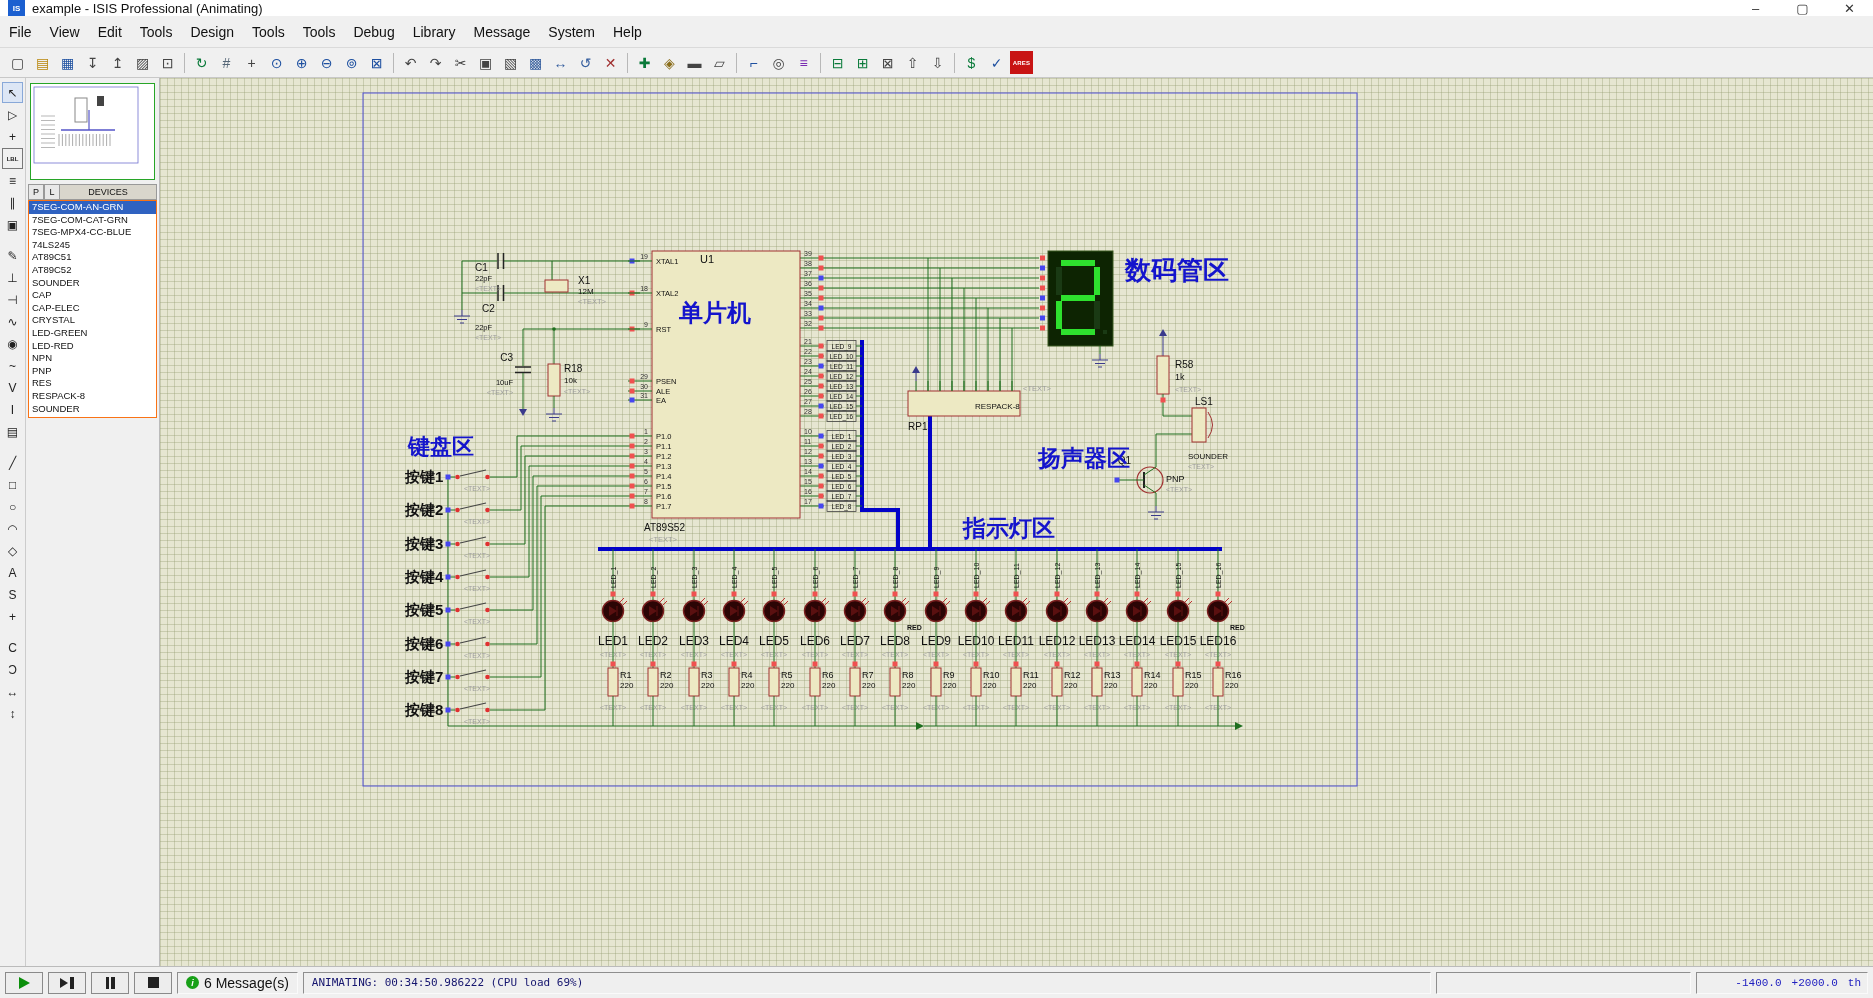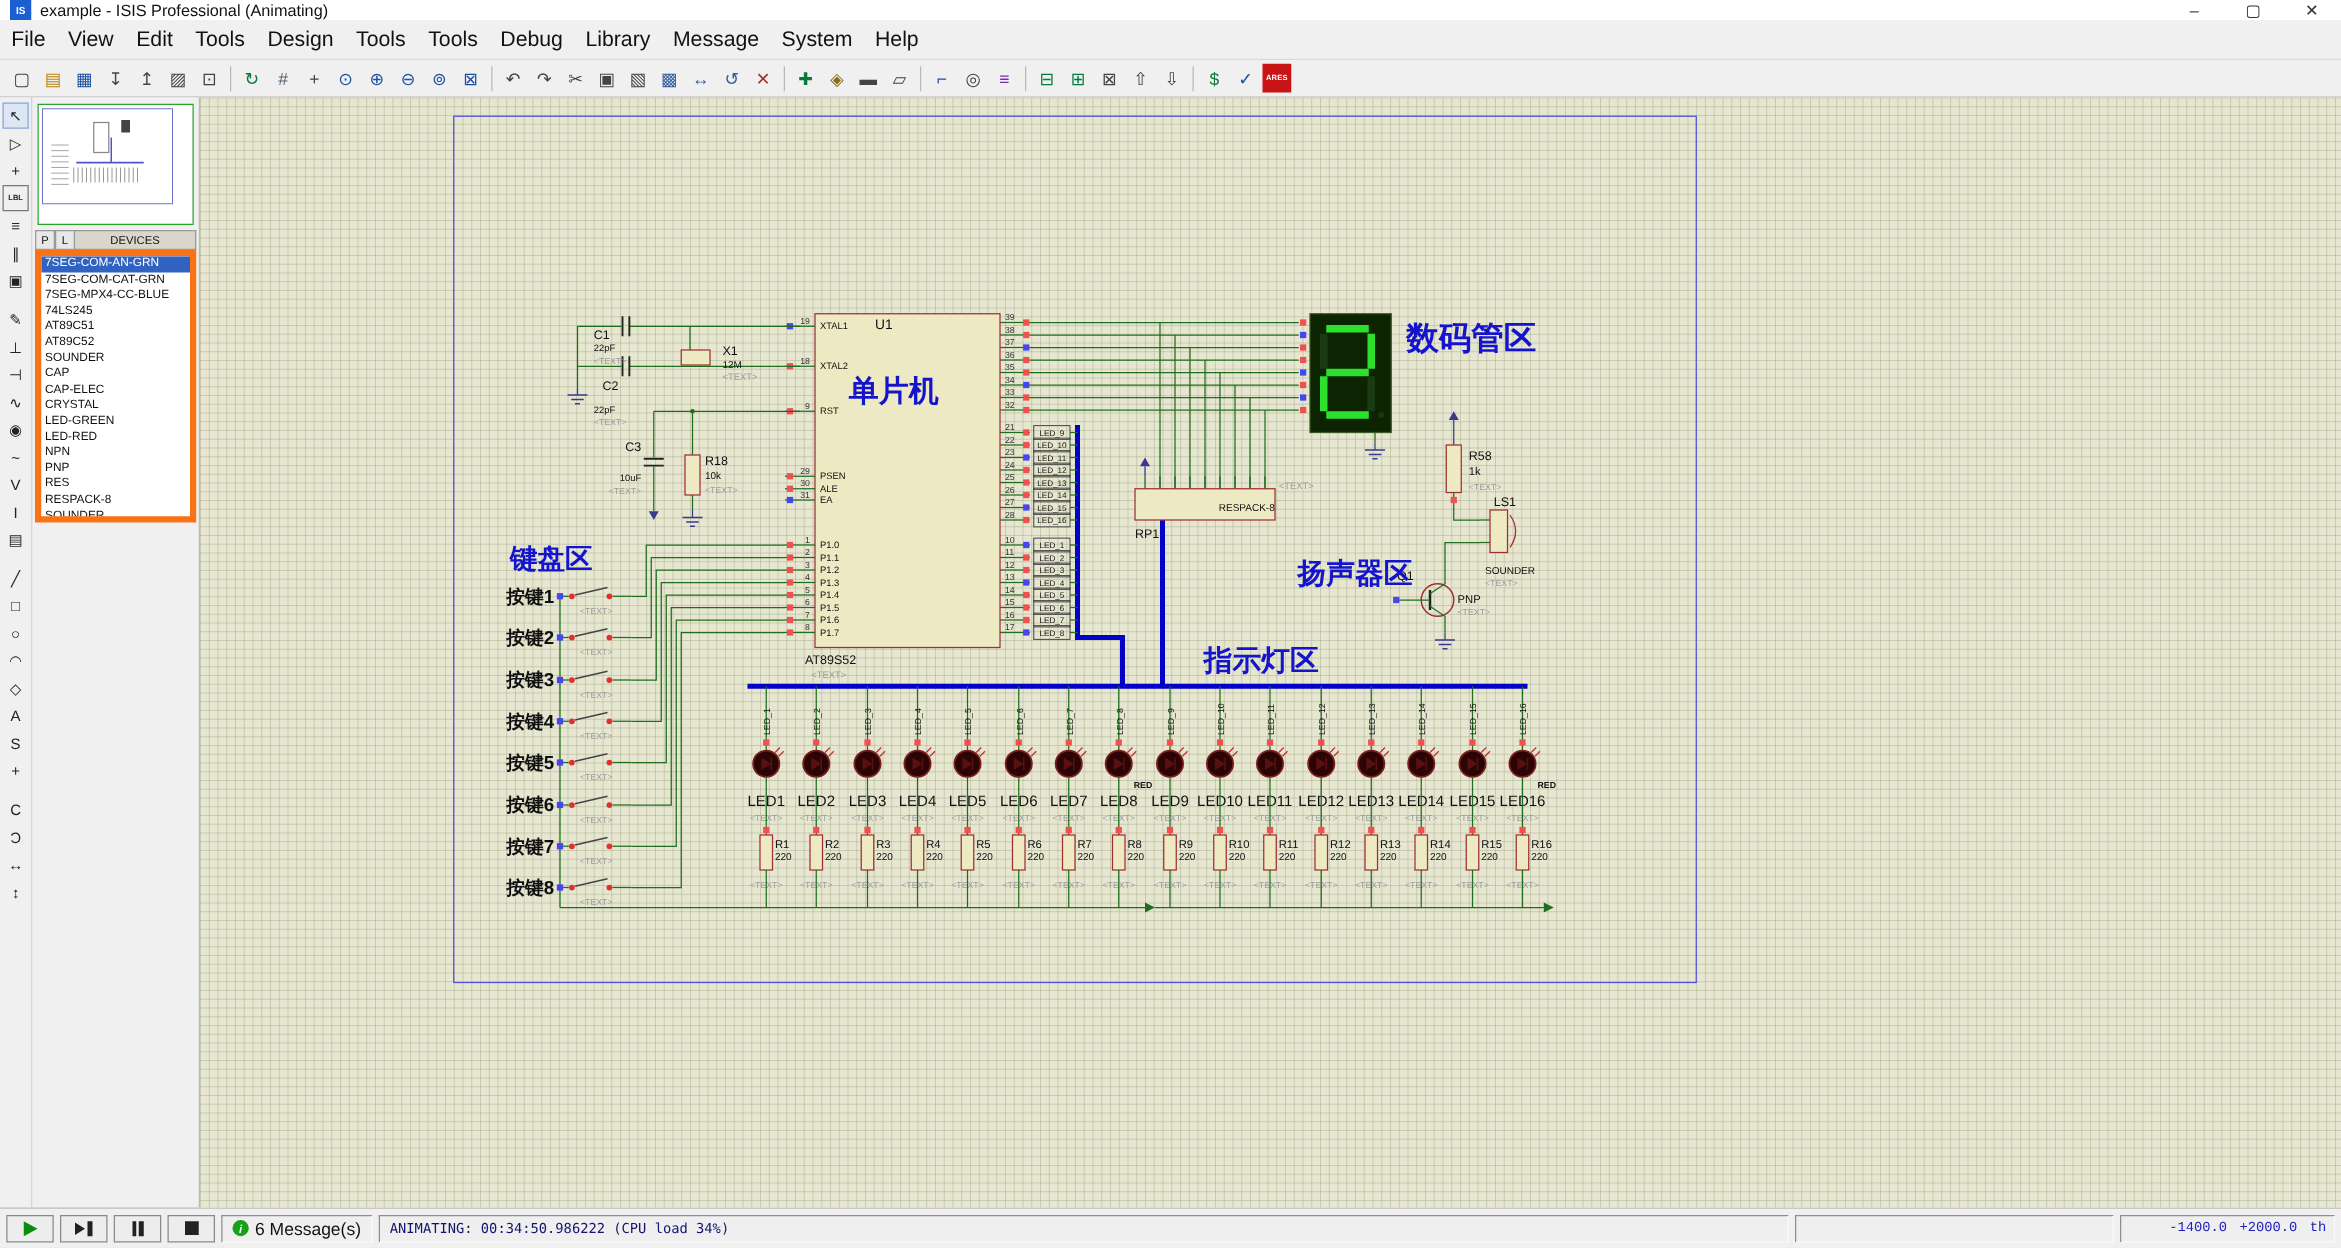--- a/index.html
+++ b/index.html
@@ -3,38 +3,38 @@
 <meta charset="utf-8">
 <style>
 *{margin:0;padding:0;box-sizing:border-box}
 html,body{width:1873px;height:998px;overflow:hidden;font-family:"Liberation Sans",sans-serif;background:#F0F0F0}
 #app{width:1873px;height:998px;display:flex;flex-direction:column}
 .titlebar{height:16px;background:#FFFFFF;display:flex;align-items:center;padding-left:8px;flex:0 0 auto}
 .app-icon{width:17px;height:17px;background:#1B5FD0;color:#fff;font-size:8px;font-weight:bold;display:flex;align-items:center;justify-content:center;margin-right:7px}
 .title{font-size:13px;color:#111}
 .win-controls{margin-left:auto;display:flex;height:100%}
 .win-btn{width:47px;height:100%;display:flex;align-items:center;justify-content:center;font-size:13px;color:#333}
-.menubar{height:32px;background:#F0F0F0;display:flex;align-items:center;font-size:17px;border-bottom:1px solid #DADADA;flex:0 0 auto}
+.menubar{height:32px;background:#F0F0F0;display:flex;align-items:center;font-size:14px;border-bottom:1px solid #DADADA;flex:0 0 auto}
 .menu-item{padding:2px 9px;color:#111}
 .toolbar{height:30px;background:#F0F0F0;display:flex;align-items:center;padding:0 5px;border-bottom:1px solid #C8C8C8;flex:0 0 auto}
 .tb-icon{width:23px;height:23px;margin:0 1px;display:flex;align-items:center;justify-content:center;font-size:14px;color:#444;border:1px solid transparent}
 .tb-ares{background:#C81414;color:#fff !important;font-size:6px;font-weight:bold;letter-spacing:.2px}
 .tb-sep{width:1px;height:20px;background:#B8B8B8;margin:0 4px}
 .workspace{flex:1;display:flex;min-height:0}
 .toolcol{width:26px;background:#F0F0F0;border-right:1px solid #CCC;display:flex;flex-direction:column;align-items:center;padding-top:4px;flex:0 0 auto}
 .tc-icon{width:21px;height:21px;margin-bottom:1px;display:flex;align-items:center;justify-content:center;font-size:12px;color:#222;border:1px solid transparent;flex:0 0 auto}
 .tc-icon.sel{background:#DCE6F5;border:1px solid #88A8D8}
 .tc-lbl{font-size:6px;font-weight:bold;border:1px solid #777}
 .tc-gap{height:9px;flex:0 0 auto}
 .sidepanel{width:134px;background:#F0F0F0;border-right:1px solid #BBB;display:flex;flex-direction:column;flex:0 0 auto}
 .preview{margin:5px 4px 4px 4px;height:97px;background:#FFFFFF;border:1px solid #27A527;position:relative;flex:0 0 auto}
 .devheader{display:flex;align-items:stretch;height:16px;margin:0 2px;flex:0 0 auto}
 .pl-btn{width:16px;font-size:9px;background:#E8E8E8;border:1px solid #999;color:#111;display:flex;align-items:center;justify-content:center}
 .devtitle{flex:1;background:#D9D6CC;border:1px solid #999;border-left:none;font-size:9px;display:flex;align-items:center;justify-content:center;color:#111}
-.devlist{height:218px;background:#FFF;border:5px solid #f97316;margin:0 2px;overflow:hidden;flex:0 0 auto}
+.devlist{height:218px;background:#FFF;border:1px solid #f97316;margin:0 2px;overflow:hidden;flex:0 0 auto}
 .dev-item{font-size:9.5px;line-height:12.6px;padding-left:3px;color:#111;white-space:nowrap}
 .dev-item.sel{background:#2F62C1;color:#FFF}
 .canvas{flex:1;position:relative;background-color:#E6E6D1;background-image:linear-gradient(rgba(150,158,118,.38) 1px,transparent 1px),linear-gradient(90deg,rgba(150,158,118,.38) 1px,transparent 1px);background-size:7px 7px}
 #schem{position:absolute;left:27px;top:0;font-family:"Liberation Sans",sans-serif}
 .statusbar{height:32px;background:#F0F0F0;border-top:1px solid #BBB;display:flex;align-items:center;padding:0 5px;gap:5px;flex:0 0 auto}
 .sim-btn{width:38px;height:22px;background:#EDEDED;border:1px solid #8A8A8A;display:flex;align-items:center;justify-content:center;gap:2px}
 .ic-play{width:0;height:0;border-left:11px solid #0B8F0B;border-top:6.5px solid transparent;border-bottom:6.5px solid transparent}
 .ic-play.small{border-left-width:8px;border-top-width:5px;border-bottom-width:5px;border-left-color:#222}
 .ic-bar{width:3.5px;height:12px;background:#222}
 .ic-stop{width:11px;height:11px;background:#222}
@@ -908,21 +908,21 @@
         <span class="ic-bar"></span>
         <span class="ic-bar"></span>
       </div>
     <div class="sim-btn">
         <span class="ic-stop"></span>
       </div>
     <div class="msgbox sunken">
       <span class="msg-icon">i</span>
       <span class="msg-text">6 Message(s)</span>
     </div>
-    <div class="statusmsg sunken">ANIMATING: 00:34:50.986222 (CPU load 34%)</div>
+    <div class="statusmsg sunken">ANIMATING: 00:34:50.986222 (CPU load 69%)</div>
     <div class="spacerbox sunken"></div>
     <div class="coords sunken">
       <span>-1400.0</span>
       <span>+2000.0</span>
       <span>th</span>
     </div>
   </div>
 </div>
 
 </body></html>

